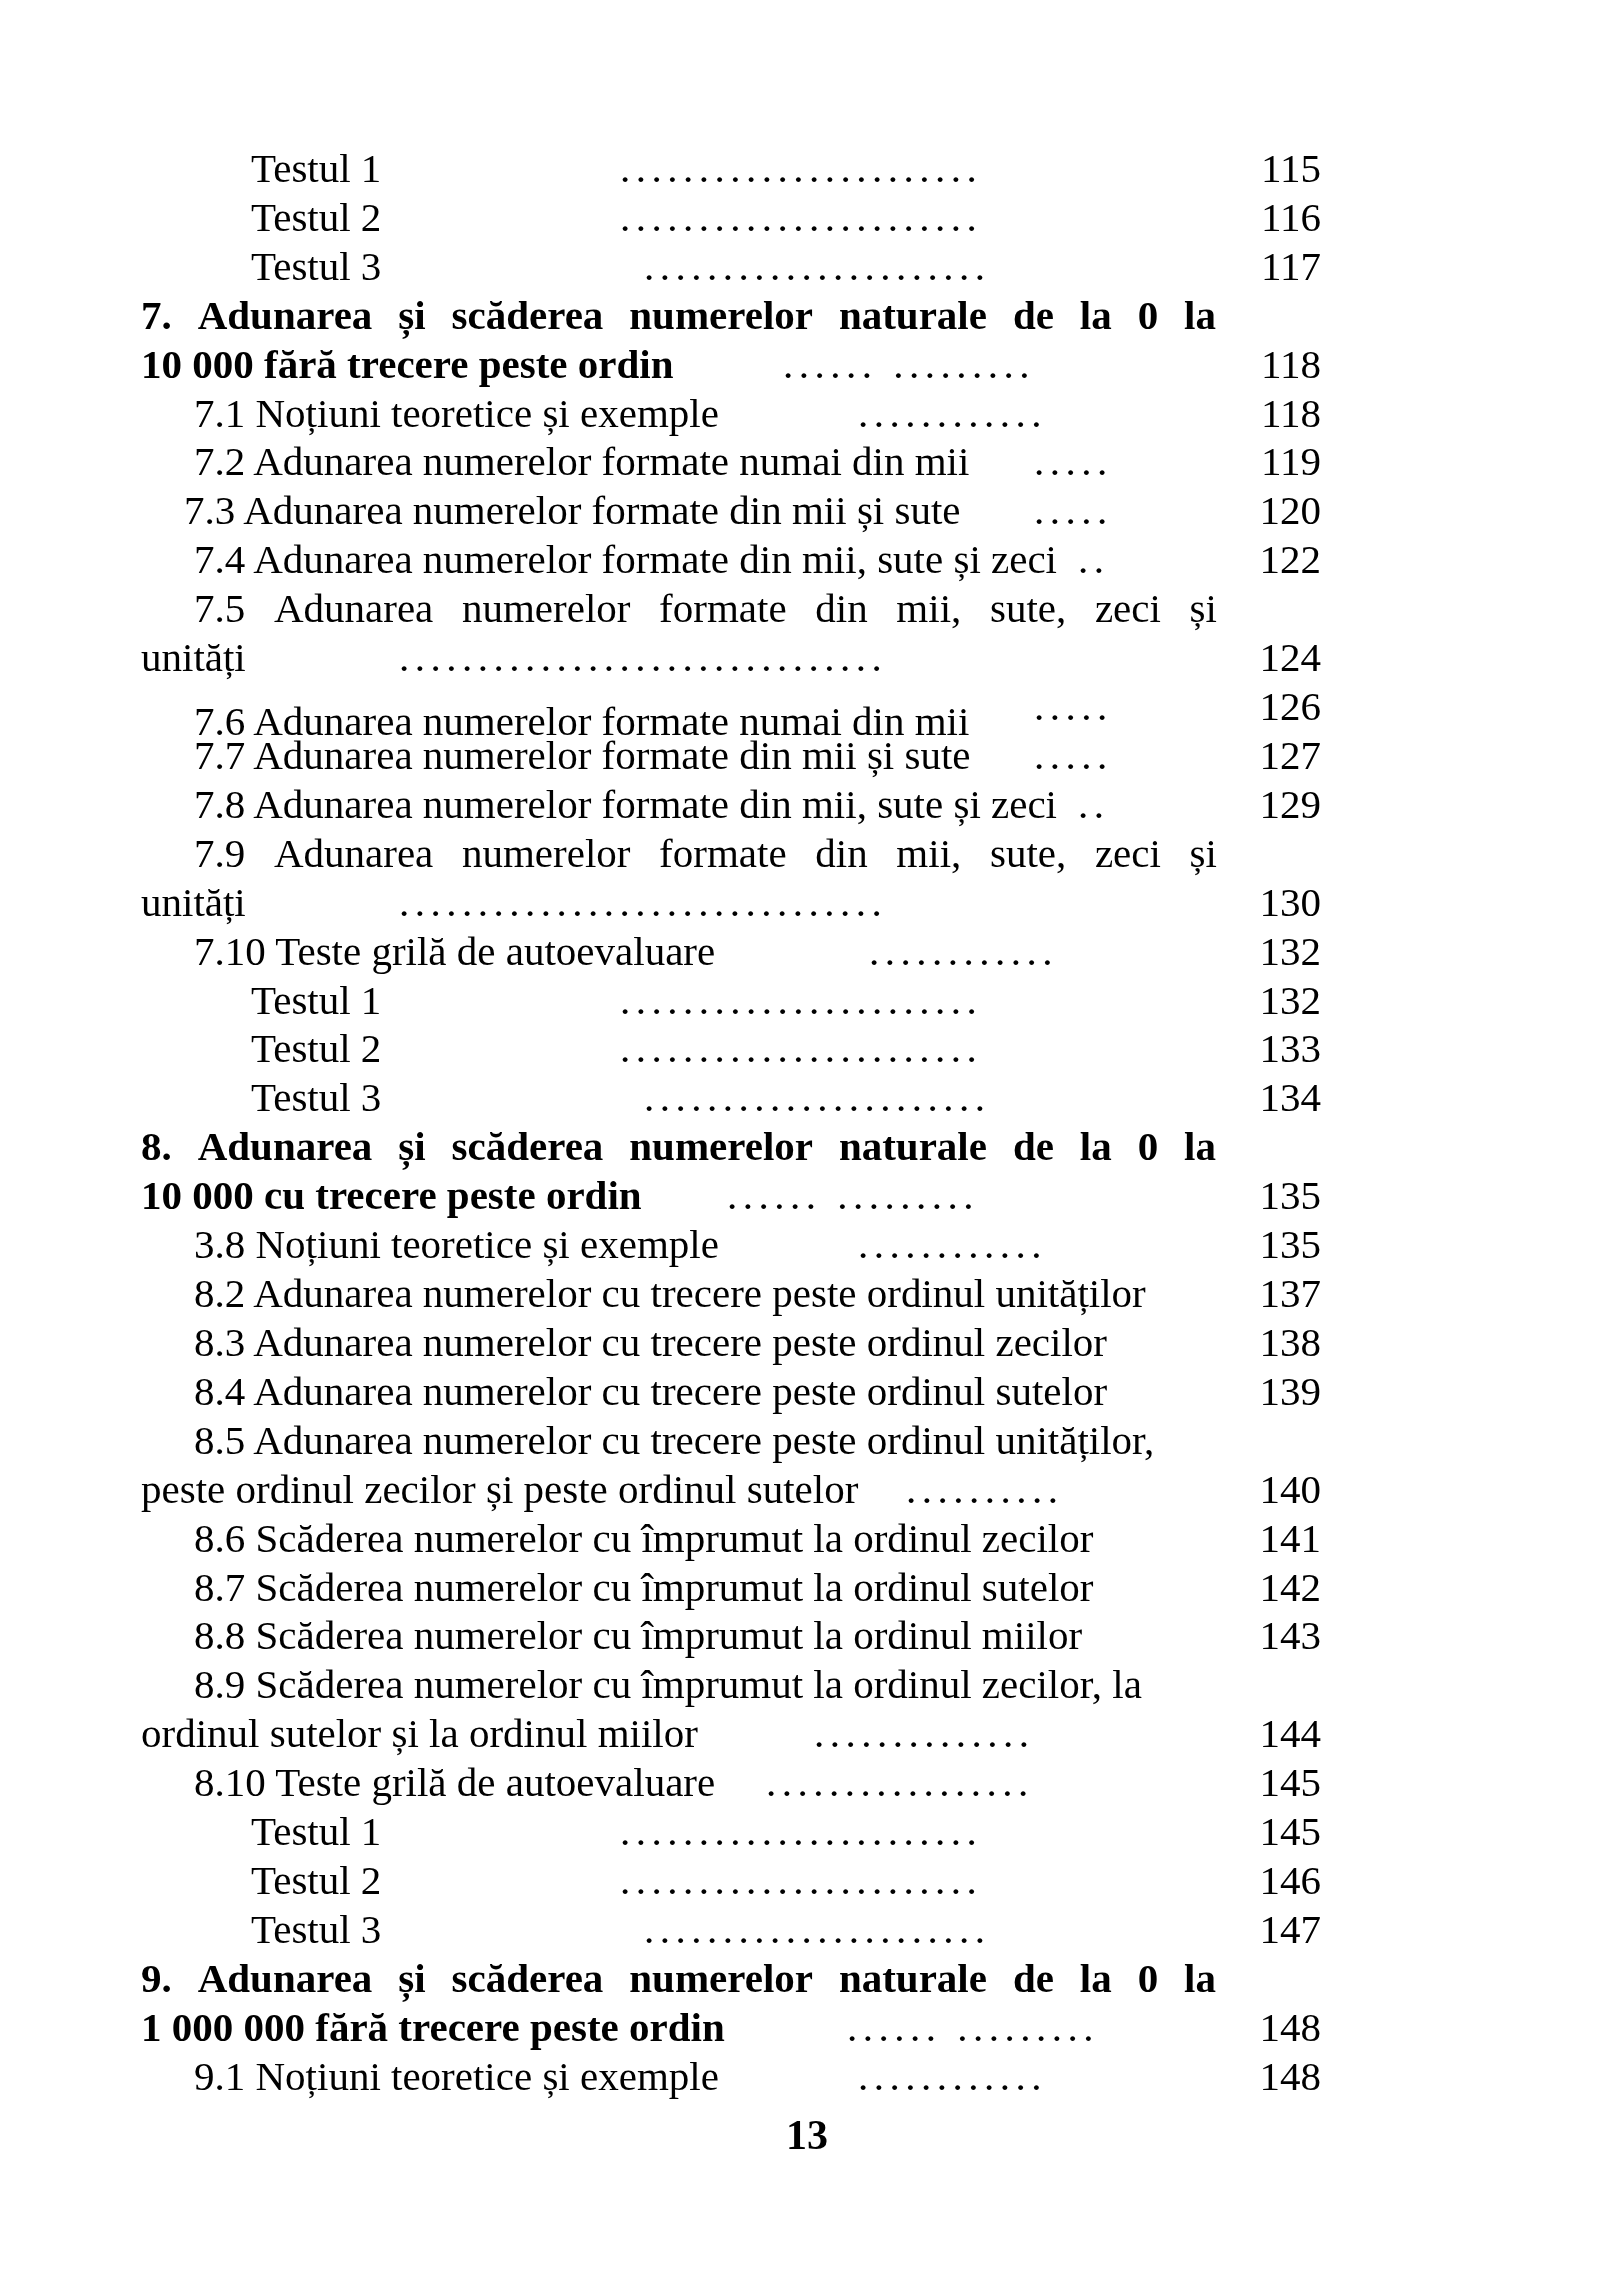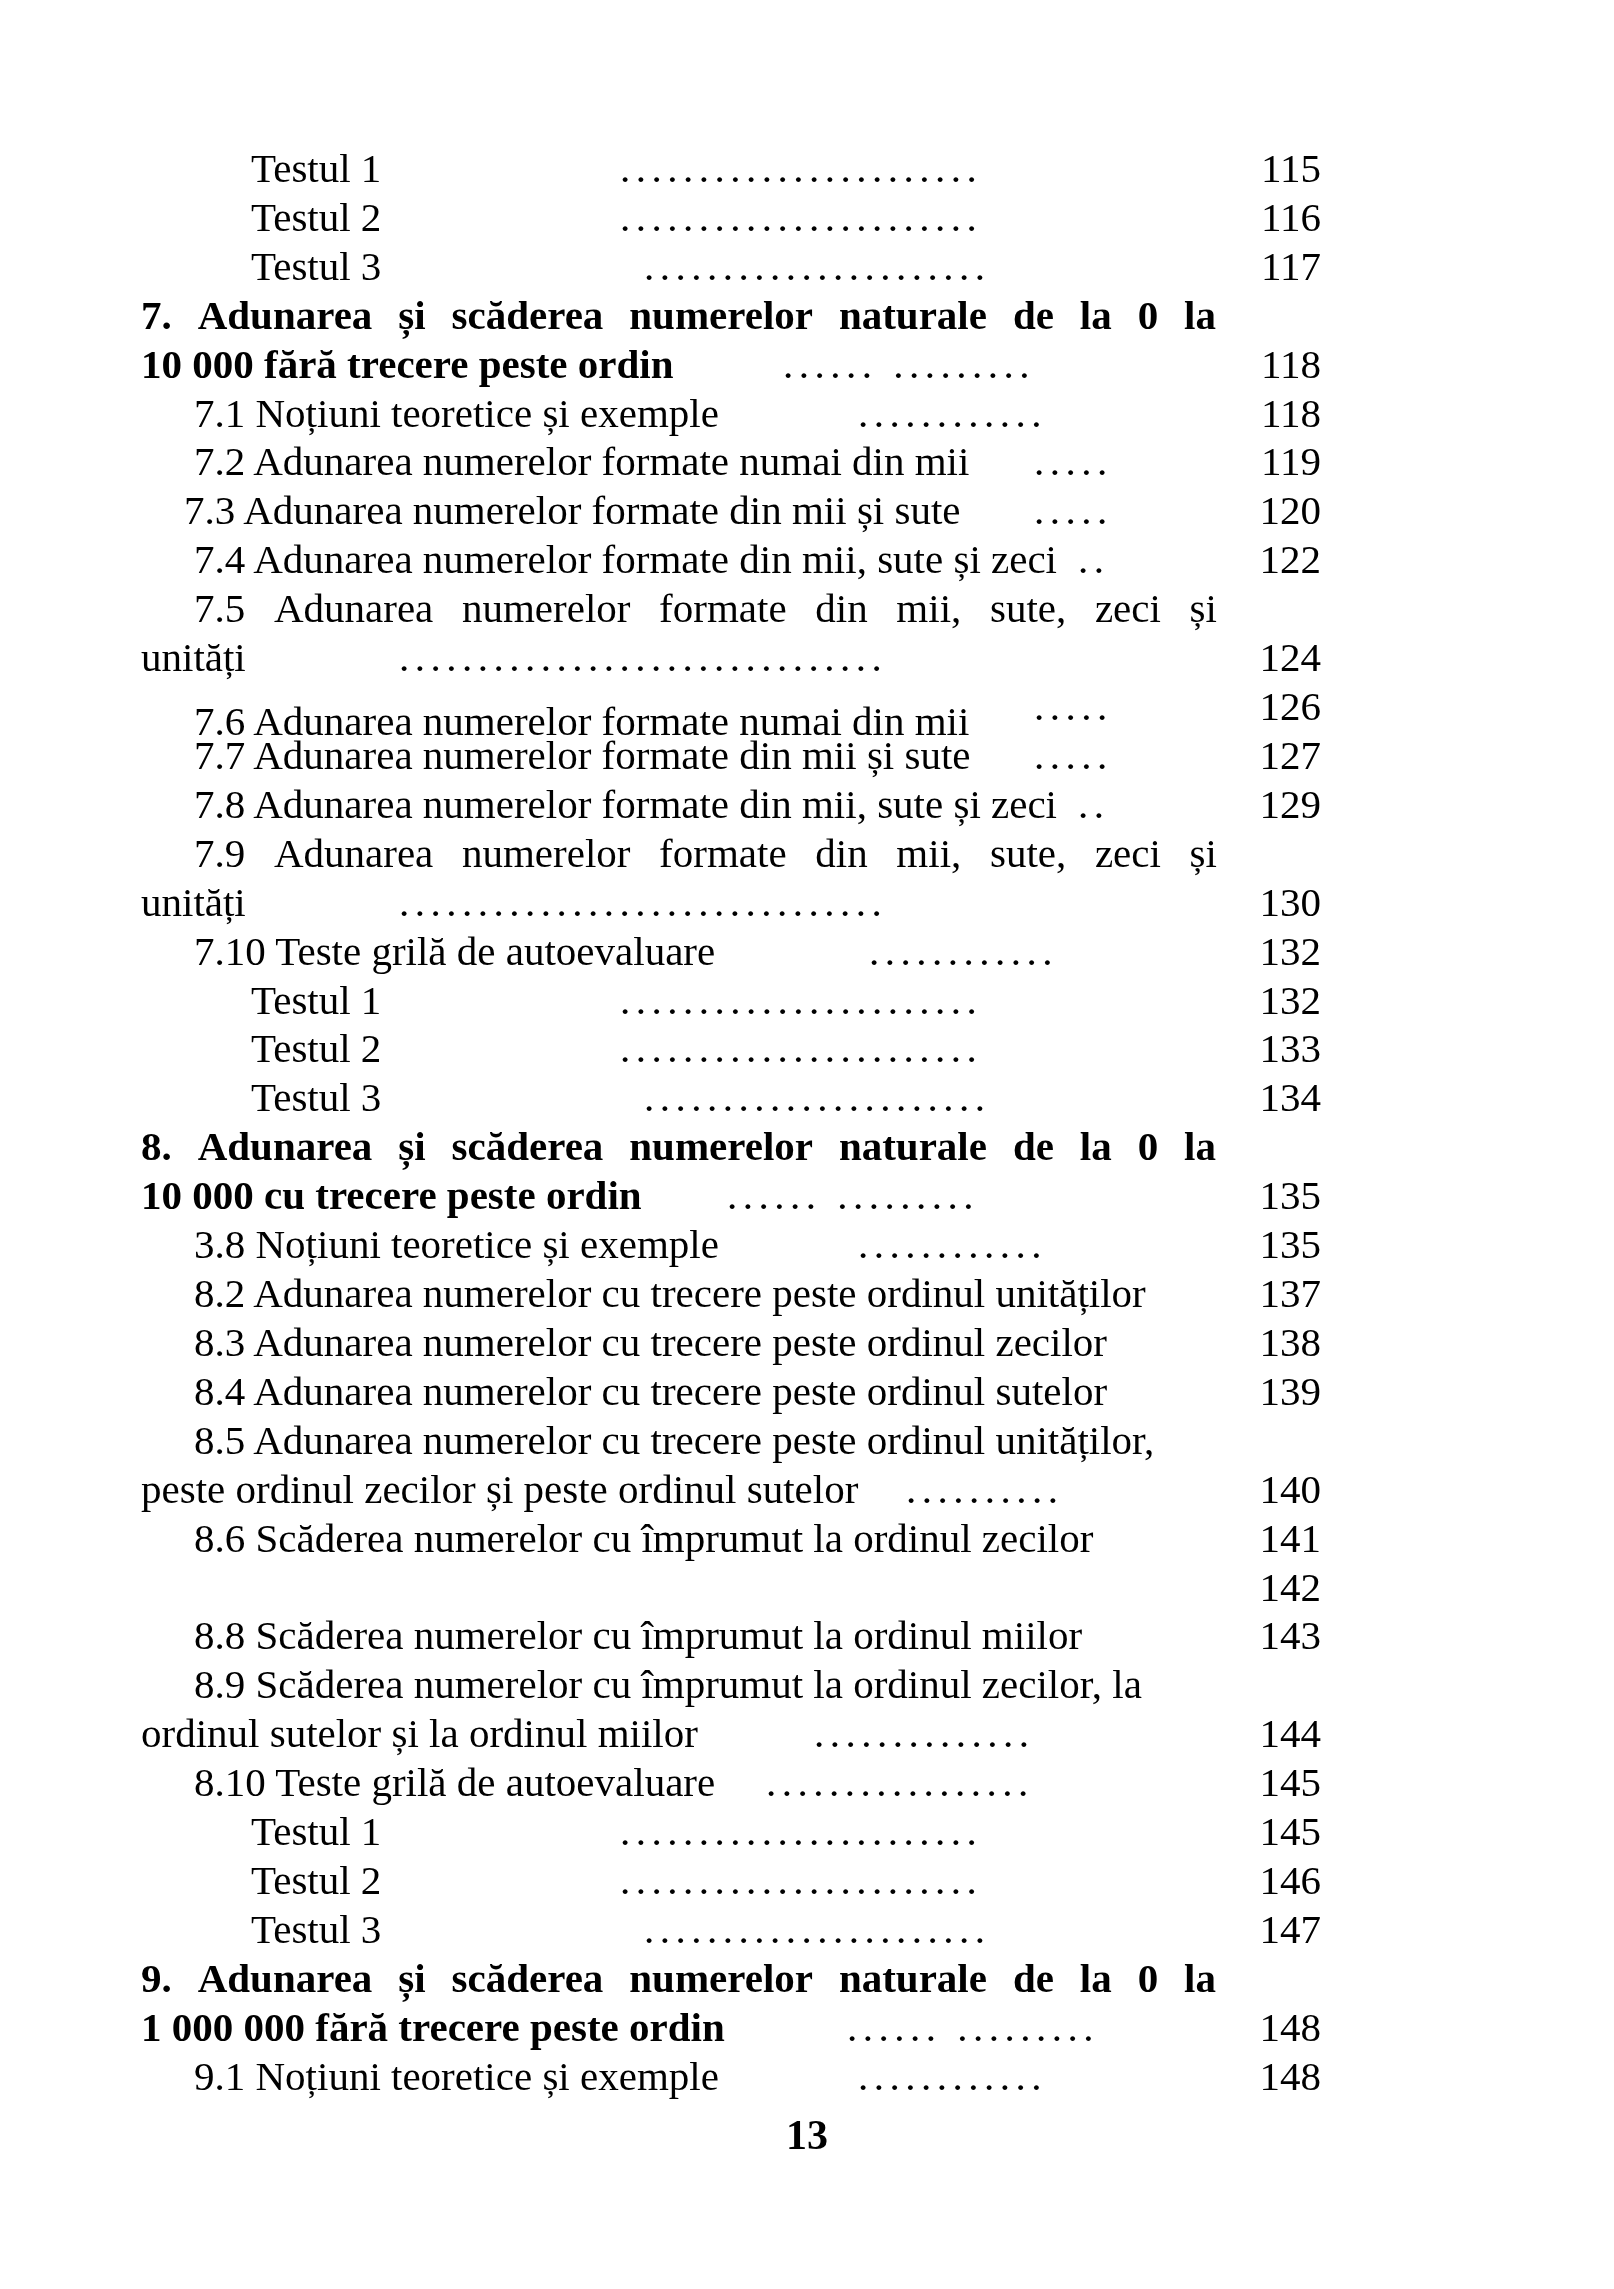--- a/index.html
+++ b/index.html
@@ -195,20 +195,21 @@
     <div class="line" style="top: 1465px;">
       <span class="txt" style="left: 141px;">peste ordinul zecilor și peste ordinul sutelor</span>
       <span class="dots" style="left: 906px; font-weight: normal;">..........</span>
       <span class="pg" style="font-weight: normal;">140</span>
     </div>
     <div class="line" style="top: 1514px;">
       <span class="txt" style="left: 194px;">8.6  Scăderea numerelor cu împrumut la ordinul zecilor</span>
       <span class="pg" style="font-weight: normal;">141</span>
     </div>
     <div class="line" style="top: 1563px;">
+      <span class="txt" style="left: 194px;">8.7  Scăderea numerelor cu împrumut la ordinul sutelor</span>
       <span class="pg" style="font-weight: normal;">142</span>
     </div>
     <div class="line" style="top: 1611px;">
       <span class="txt" style="left: 194px;">8.8  Scăderea numerelor cu împrumut la ordinul miilor</span>
       <span class="pg" style="font-weight: normal;">143</span>
     </div>
     <div class="line" style="top: 1660px;">
       <span class="txt" style="left: 194px;">8.9  Scăderea numerelor cu împrumut la ordinul zecilor, la</span>
     </div>
     <div class="line" style="top: 1709px;">

